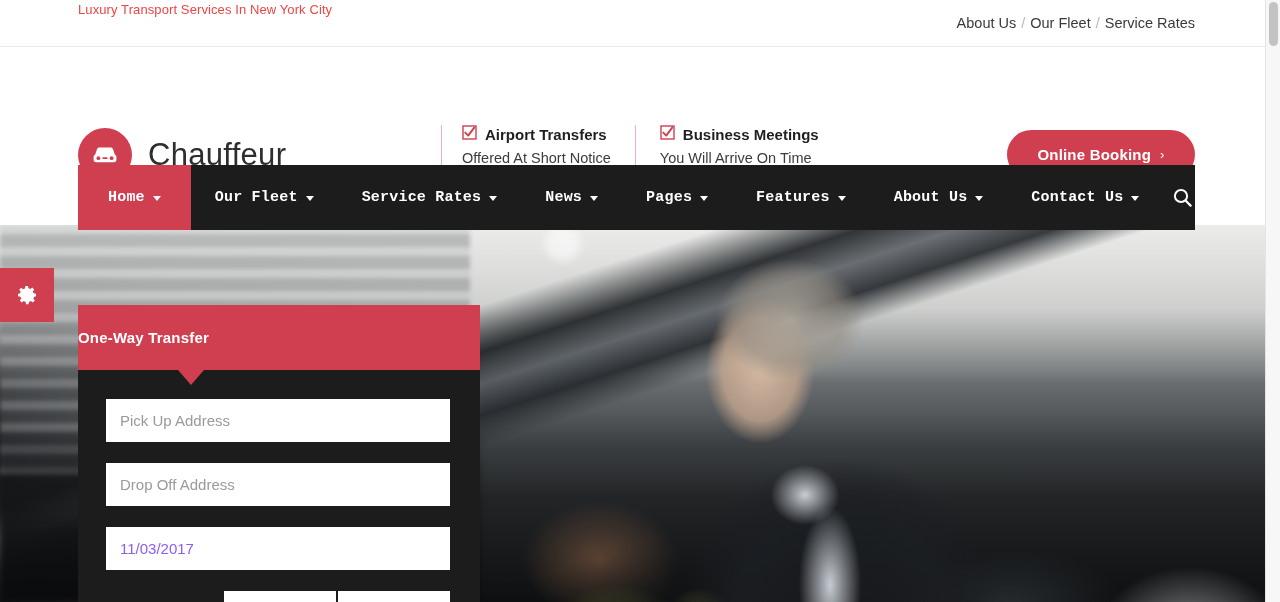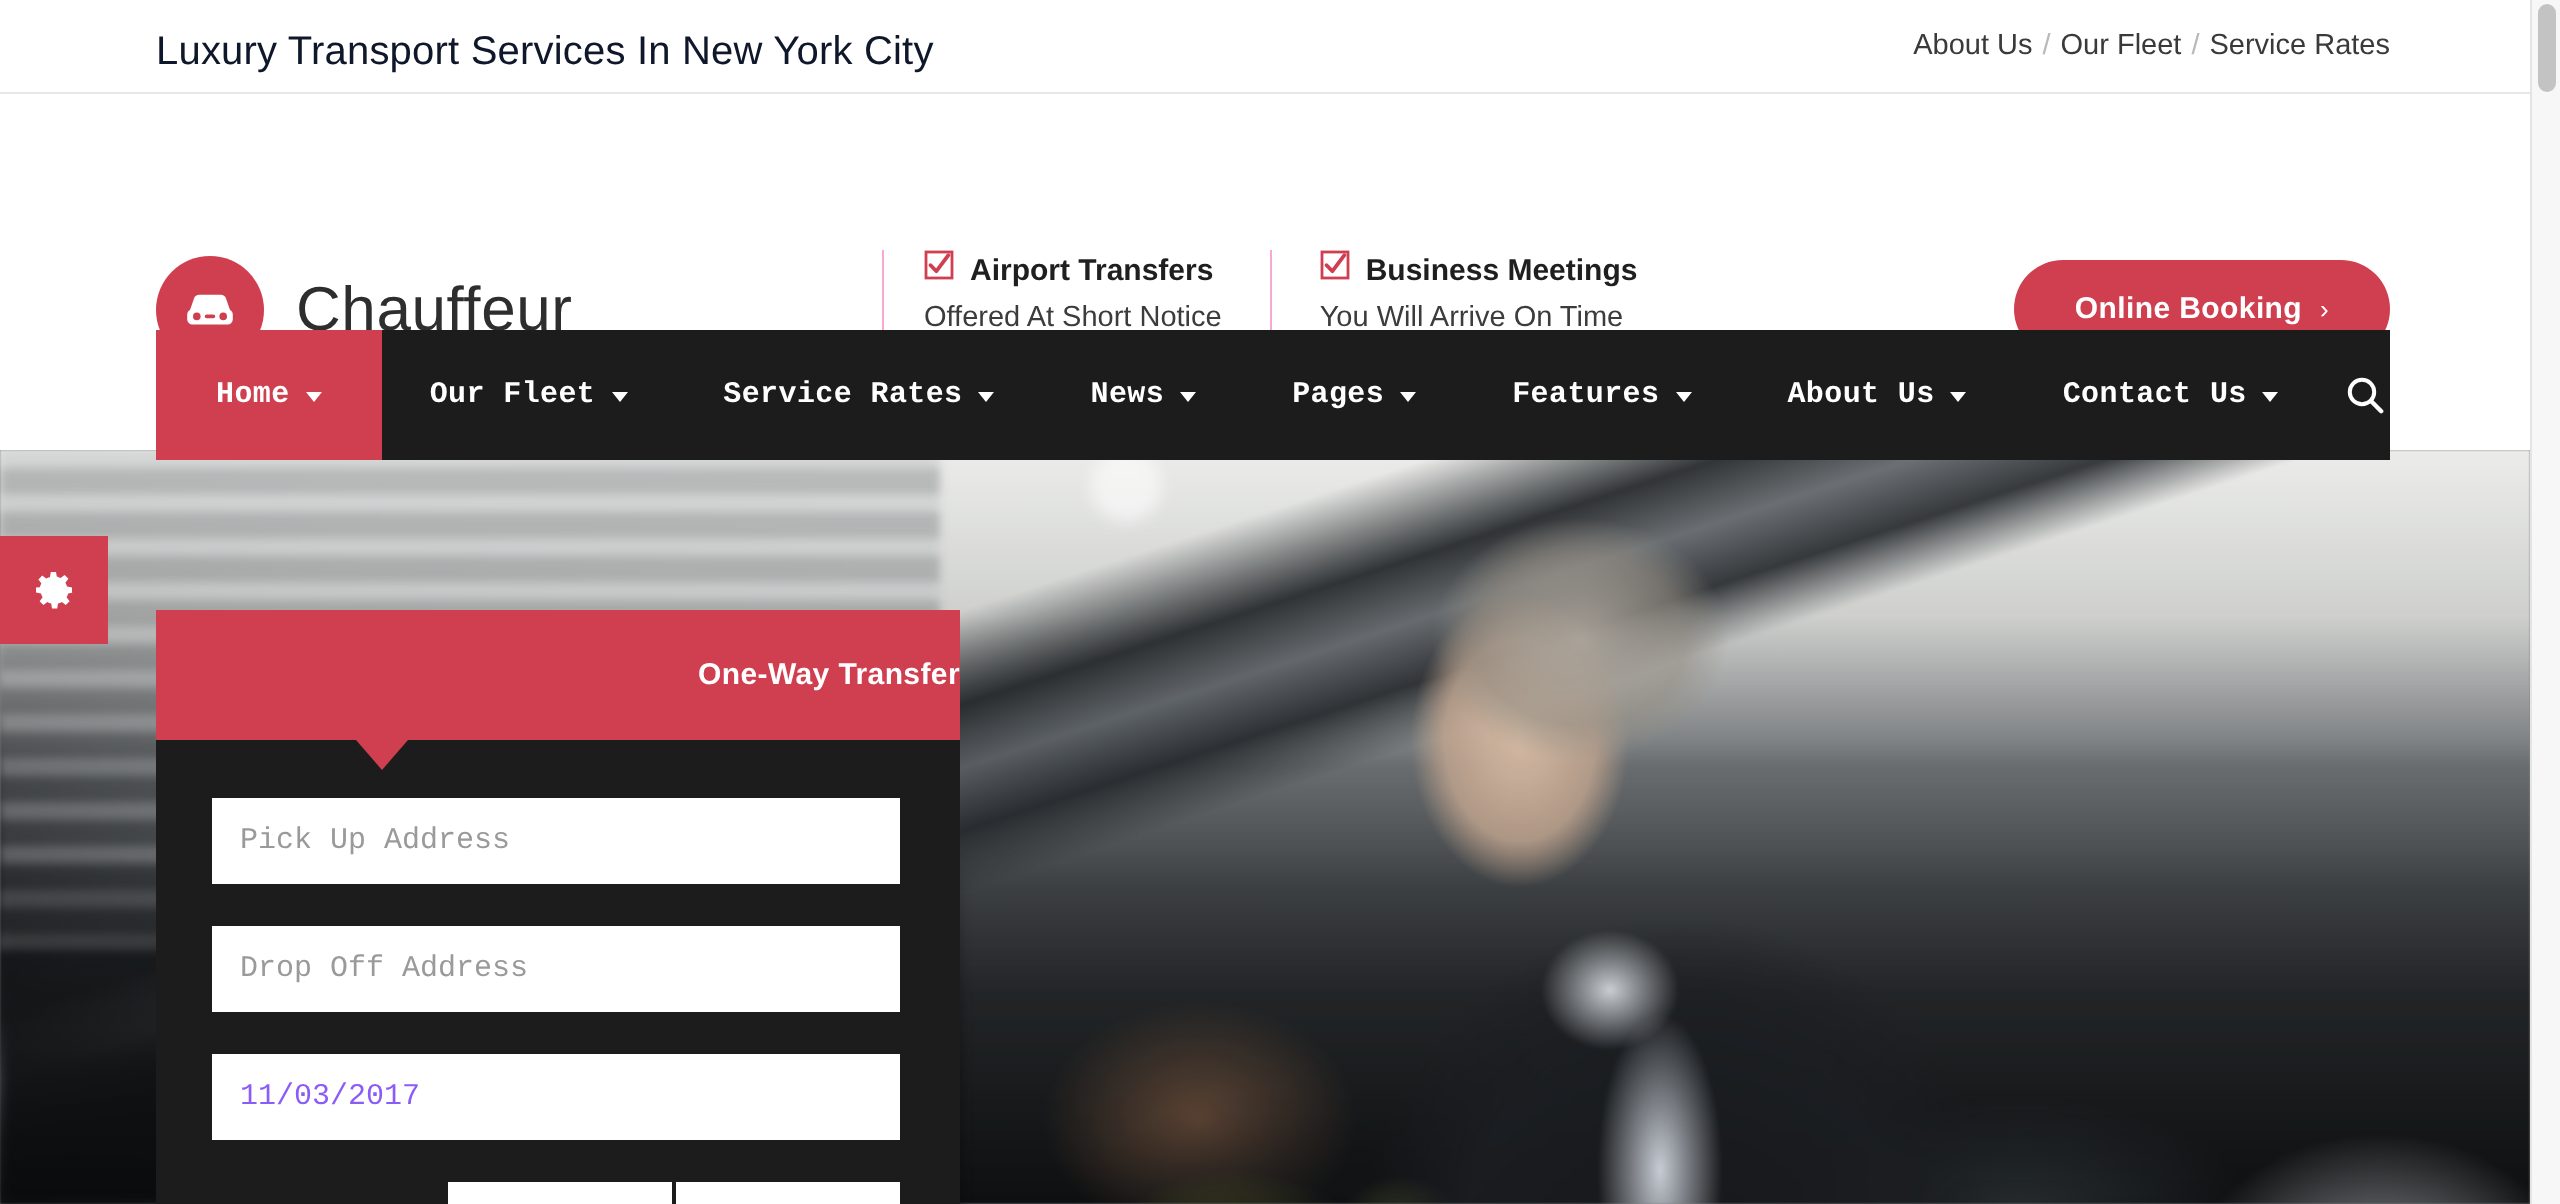--- a/index.html
+++ b/index.html
@@ -25,23 +25,23 @@
 
   
   .topbar {
     position: relative;
     height: 47px;
     border-bottom: 1px solid #e8e8e8;
     background: #fff;
   }
   .topbar-left {
     position: absolute;
-    left: 78px; top: 15px;
-    font-size: 20px;
-    color: #0f172a;
+    left: 78px; top: 2px;
+    font-size: 13px;
+    color: #ef4444;
     letter-spacing: .1px;
     white-space: nowrap;
   }
   .topbar-right {
     position: absolute;
     right: 70px; top: 15px;
     font-size: 14.5px;
     color: #3a3a3a;
     white-space: nowrap;
   }
@@ -265,21 +265,21 @@
   }
   .booking-tabs {
     display: flex;
     height: 65px;
     position: relative;
   }
   .b-tab {
     flex: 1;
     display: flex;
     align-items: center;
-    justify-content: flex-end;
+    justify-content: flex-start;
     font-size: 15px;
     font-weight: bold;
     color: #fff;
     cursor: pointer;
     background: #1c1c1c;
     letter-spacing: .2px;
   }
   .b-tab.active { background: #cf3f50; }
   .b-tab-arrow {
     position: absolute;
@@ -297,21 +297,21 @@
   .b-field {
     width: 344px;
     height: 43px;
     background: #fff;
     border: none;
     outline: none;
     margin-bottom: 21px;
     padding: 0 14px;
     font-size: 15px;
     color: #3f3f3f;
-    font-family: Liberation Mono, monospace;
+    font-family: Liberation Sans, sans-serif;
   }
   .b-field::placeholder { color: #9a9a9a; }
   .b-field.date { color: #8b5cf6; }
   .b-split {
     display: flex;
     gap: 2px;
     margin-left: 118px;
   }
   .b-half {
     width: 112px;

